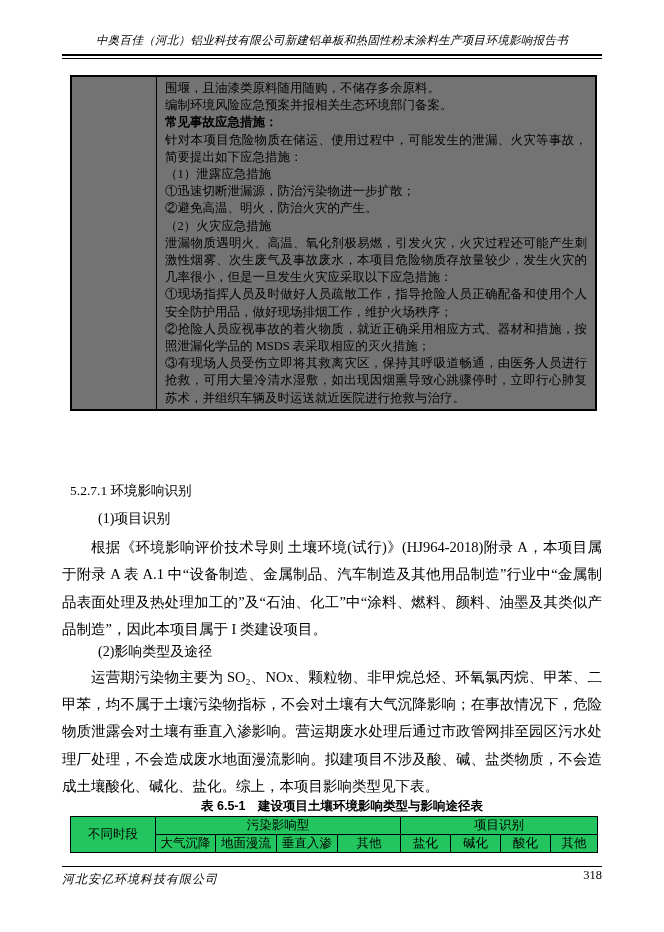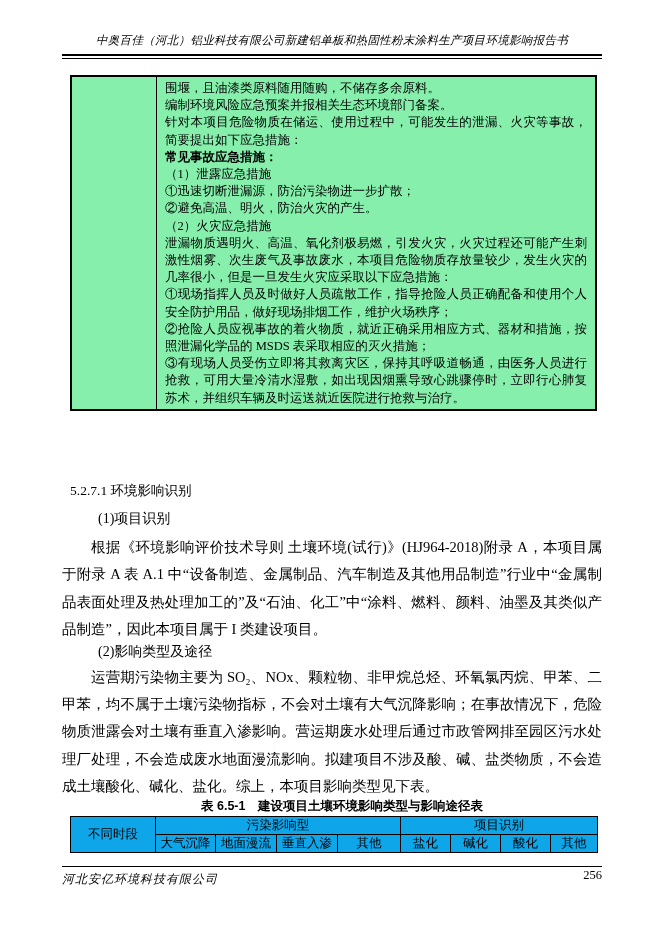--- a/index.html
+++ b/index.html
@@ -17,21 +17,21 @@
     text-align: center; font-size: 11.5px; font-style: italic;
     letter-spacing: 0.3px; white-space: nowrap;
   }
   .header-rule {
     position: absolute; top: 54px; left: 62px; width: 540px;
     height: 2px; border-top: 2.5px solid #000; border-bottom: 1px solid #000;
   }
   
   .risk-table {
     position: absolute; top: 75px; left: 70px; width: 527px;
-    border: 2px solid #000; box-sizing: border-box; background:#86efac;
+    border: 2px solid #000; box-sizing: border-box; background:#737373;
   }
   .risk-main { display: flex; min-height: 324px; }
   .risk-left { width: 84px; border-right: 1px solid #000; flex: 0 0 84px; }
   .risk-content {
     flex: 1; padding: 3px 8px 2px 8px;
     font-size: 12.5px; line-height: 17.2px; text-align: justify;
   }
   .risk-content .line { text-align: justify; }
   .bold-hei { font-weight: bold; font-family: "Liberation Sans", "DejaVu Sans", sans-serif; }
   .risk-note {
@@ -60,21 +60,21 @@
   }
   
   .tbl-caption {
     position: absolute; top: 798px; left: 72px; width: 540px;
     text-align: center; font-size: 12.5px; font-weight: bold;
     font-family: "Liberation Sans", "DejaVu Sans", sans-serif;
   }
   .impact-table {
     position: absolute; top: 816px; left: 70px; width: 527px;
     border-collapse: collapse; table-layout: fixed;
-    border: 1.5px solid #000; background:#0ea5e9;padding-left:25px;
+    border: 1.5px solid #000; background:#22c55e;padding-left:25px;
   }
   .impact-table td {
     border: 1px solid #000; text-align: center; vertical-align: middle;
     font-size: 12.5px; padding: 0; height: 17px; font-weight: normal;
     overflow: hidden; white-space: nowrap;
   }
   
   .footer-rule {
     position: absolute; top: 866px; left: 62px; width: 540px;
     border-top: 1.5px solid #000;
@@ -95,22 +95,22 @@
 
   <div class="doc-header-title">中奥百佳（河北）铝业科技有限公司新建铝单板和热固性粉末涂料生产项目环境影响报告书</div>
   <div class="header-rule"></div>
 
   <div class="risk-table">
     <div class="risk-main">
       <div class="risk-left"></div>
       <div class="risk-content">
         <div class="line">围堰，且油漆类原料随用随购，不储存多余原料。</div>
         <div class="line">编制环境风险应急预案并报相关生态环境部门备案。</div>
+        <div class="line bold-hei">常见事故应急措施：</div>
         <div class="line">针对本项目危险物质在储运、使用过程中，可能发生的泄漏、火灾等事故，简要提出如下应急措施：</div>
-        <div class="line bold-hei">常见事故应急措施：</div>
         <div class="line">（1）泄露应急措施</div>
         <div class="line">①迅速切断泄漏源，防治污染物进一步扩散；</div>
         <div class="line">②避免高温、明火，防治火灾的产生。</div>
         <div class="line">（2）火灾应急措施</div>
         <div class="line">泄漏物质遇明火、高温、氧化剂极易燃，引发火灾，火灾过程还可能产生刺激性烟雾、次生废气及事故废水，本项目危险物质存放量较少，发生火灾的几率很小，但是一旦发生火灾应采取以下应急措施：</div>
         <div class="line">①现场指挥人员及时做好人员疏散工作，指导抢险人员正确配备和使用个人安全防护用品，做好现场排烟工作，维护火场秩序；</div>
         <div class="line">②抢险人员应视事故的着火物质，就近正确采用相应方式、器材和措施，按照泄漏化学品的 MSDS 表采取相应的灭火措施；</div>
         <div class="line">③有现场人员受伤立即将其救离灾区，保持其呼吸道畅通，由医务人员进行抢救，可用大量冷清水湿敷，如出现因烟熏导致心跳骤停时，立即行心肺复苏术，并组织车辆及时运送就近医院进行抢救与治疗。</div>
       </div>
     </div>
@@ -149,15 +149,15 @@
       <td>盐化</td>
       <td>碱化</td>
       <td>酸化</td>
       <td>其他</td>
     </tr>
   </tbody>
     </table>
 
   <div class="footer-rule"></div>
   <div class="footer-company">河北安亿环境科技有限公司</div>
-  <div class="footer-page">256</div>
+  <div class="footer-page">318</div>
 
 </div>
 
 </body></html>

